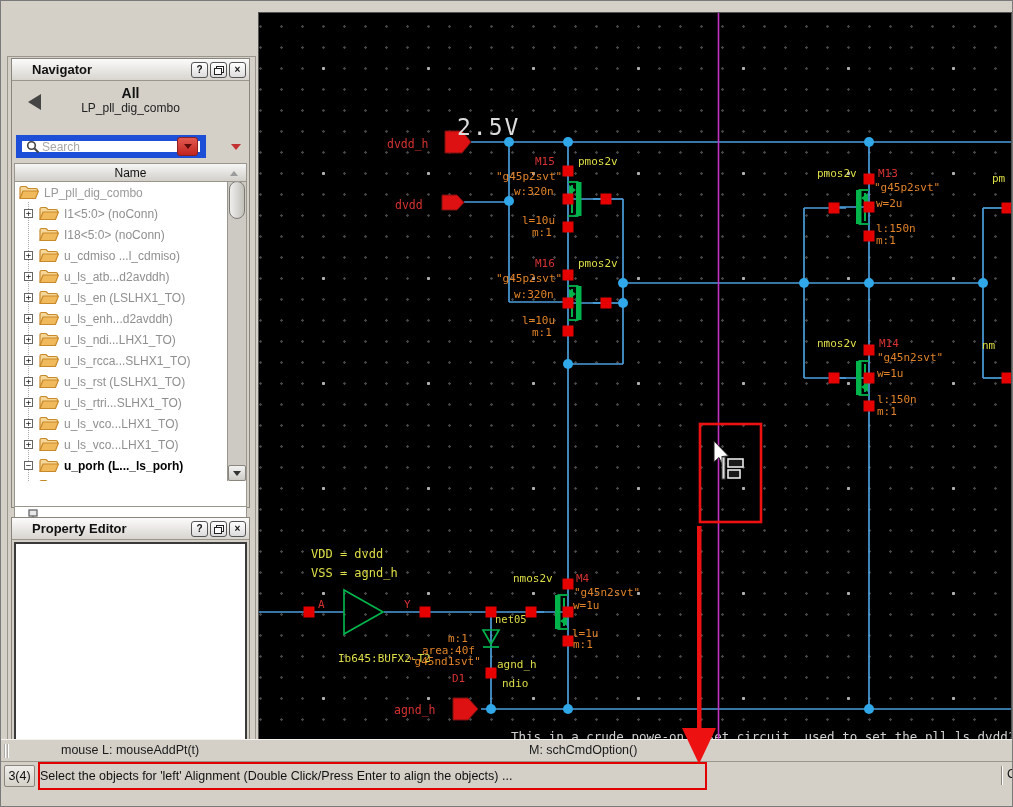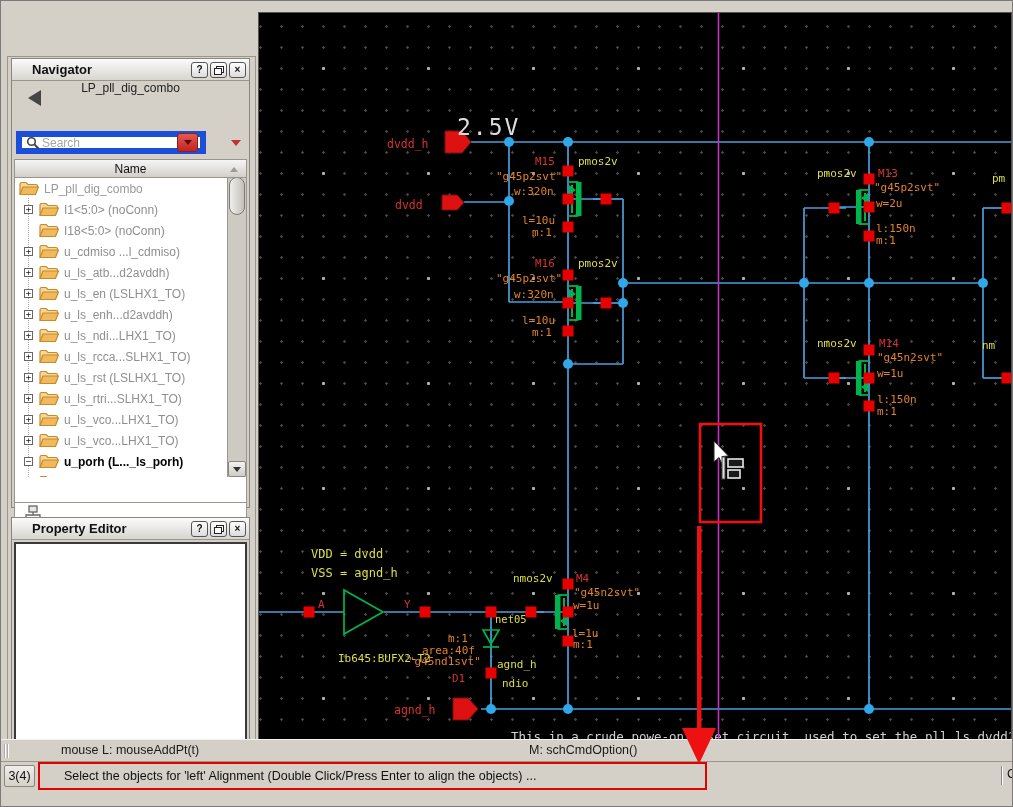--- a/index.html
+++ b/index.html
@@ -114,21 +114,21 @@
     background:repeating-linear-gradient(90deg,#aaa 0 1px,#fff 1px 2px,transparent 2px 3px);}
   .s1-left{position:absolute;left:12px;top:3px;padding-left:48px;}
   .s1-mid{position:absolute;left:528px;top:3px;}
   .status2{position:absolute;left:0;top:760px;width:1013px;height:36px;background:#d4d0c8;border-top:1px solid #9a968e;font-size:12.5px;}
   .sel-count{
     position:absolute;left:3px;top:3px;width:31px;height:22px;border:1px solid #8a867e;border-radius:2px;
     background:linear-gradient(#efeeea,#d4d0c8);display:flex;align-items:center;justify-content:center;
   }
   .prompt-box{
     position:absolute;left:37px;top:0px;width:669px;height:28px;border:2.5px solid #e00000;
-    display:flex;align-items:center;padding-left:24px;color:#111;background:transparent;
+    display:flex;align-items:center;padding-left:0;color:#111;background:transparent;
   }
   .s2-sep{position:absolute;left:1000px;top:4px;width:1px;height:19px;background:#8a867e;box-shadow:1px 0 0 #fff;}
   .s2-frag{position:absolute;left:1006px;top:5px;}
   .bottom-strip{position:absolute;left:0;top:789px;width:1013px;height:18px;background:#d4d0c8;}
   
   .overlay{position:absolute;left:0;top:0;pointer-events:none;}
   text{font-family:"DejaVu Sans Mono",monospace;}
 </style>
 </head>
 <body>
@@ -141,20 +141,21 @@
       <div class="panel-titlebar">
         <span class="panel-title">Navigator</span>
         <div class="tbtn">?</div>
         <div class="tbtn">
             <span class="float-glyph"></span>
           </div>
         <div class="tbtn">×</div>
       </div>
       <div class="nav-head">
         <div class="back-arrow"></div>
+        <div class="nav-scope">All</div>
         <div class="nav-cell">LP_pll_dig_combo</div>
       </div>
       <div class="search-row">
         <div class="search-box">
           <svg width="14" height="14" viewBox="0 0 14 14">
             <circle cx="5.5" cy="5.5" r="3.8" fill="none" stroke="#444" stroke-width="1.6"></circle>
             <line x1="8.5" y1="8.5" x2="12.5" y2="12.5" stroke="#444" stroke-width="2"></line>
           </svg>
           <input class="search-input" placeholder="Search" style="">
           <div class="search-drop">

